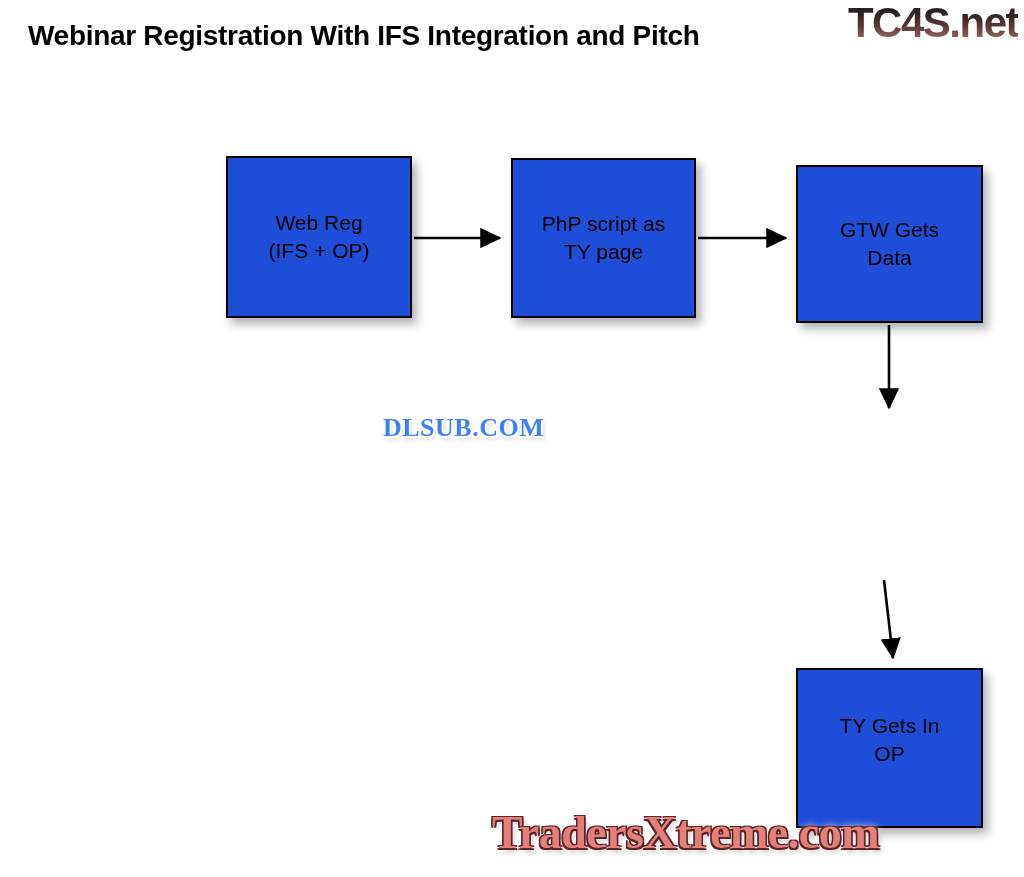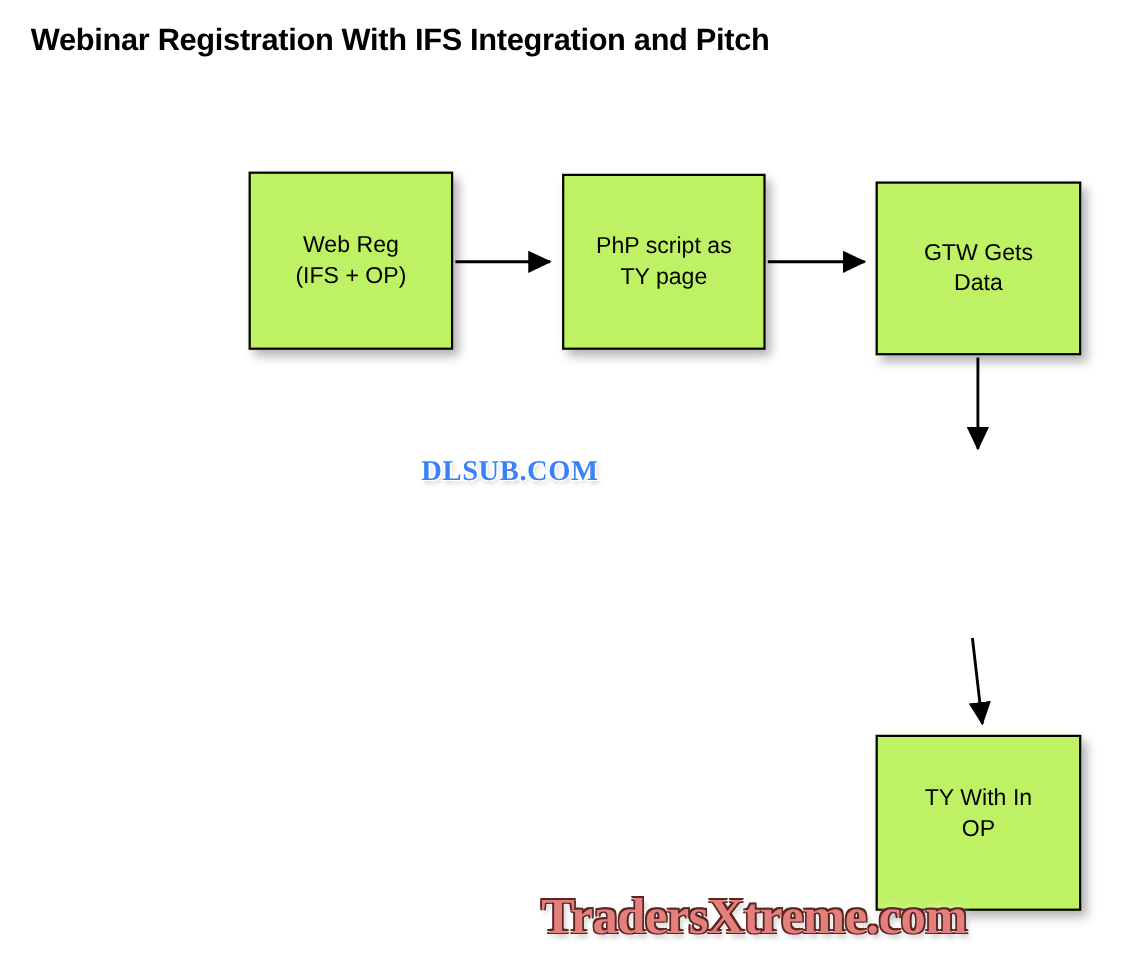--- a/index.html
+++ b/index.html
@@ -59,21 +59,21 @@
     background-clip: text;
     color: transparent;
     -webkit-text-fill-color: transparent;
     text-shadow: none;
   }
 
   
   .flow-box {
     position: absolute;
     box-sizing: border-box;
-    background: #bef264;
+    background: #1d4ed8;
     border: 2.5px solid #000000;
     box-shadow: 5px 6px 9px rgba(0,0,0,0.30);
     display: flex;
     align-items: center;
     justify-content: center;
     text-align: center;
   }
   .flow-box .box-label {
     font-family: "Liberation Sans", sans-serif;
     font-size: 21px;
@@ -140,20 +140,21 @@
        3px 4px 5px rgba(120,120,120,0.5);
   }
 </style>
 </head>
 <body>
 
 <div id="canvas">
 
   <div class="page-title">Webinar Registration With IFS Integration and Pitch</div>
 
+  <div class="brand-logo">TC4S.net</div>
 
   <svg id="connectors" viewBox="0 0 1024 877" width="1024" height="877" xmlns="http://www.w3.org/2000/svg">
     <defs>
       <marker id="arrowhead" markerWidth="9" markerHeight="9" refX="7.6" refY="4.5" orient="auto" markerUnits="strokeWidth">
         <path d="M0,0.6 L8.2,4.5 L0,8.4 z" fill="#000000"></path>
       </marker>
     </defs>
 
     <g>
       <line x1="414" y1="238" x2="500" y2="238" stroke="#000000" stroke-width="2.6" marker-end="url(#arrowhead)"></line>
@@ -182,21 +183,21 @@
 TY page</span>
   </div>
 
   <div class="flow-box" id="box-gtw-data">
     <span class="box-label">GTW Gets
 Data</span>
   </div>
 
 
   <div class="flow-box" id="box-ty-page-op">
-    <span class="box-label">TY With In
+    <span class="box-label">TY Gets In
 OP</span>
   </div>
 
   <div class="watermark-dlsub">DLSUB.COM</div>
 
   <div class="watermark-traders">TradersXtreme.com</div>
 
 </div>
 
 </body></html>

